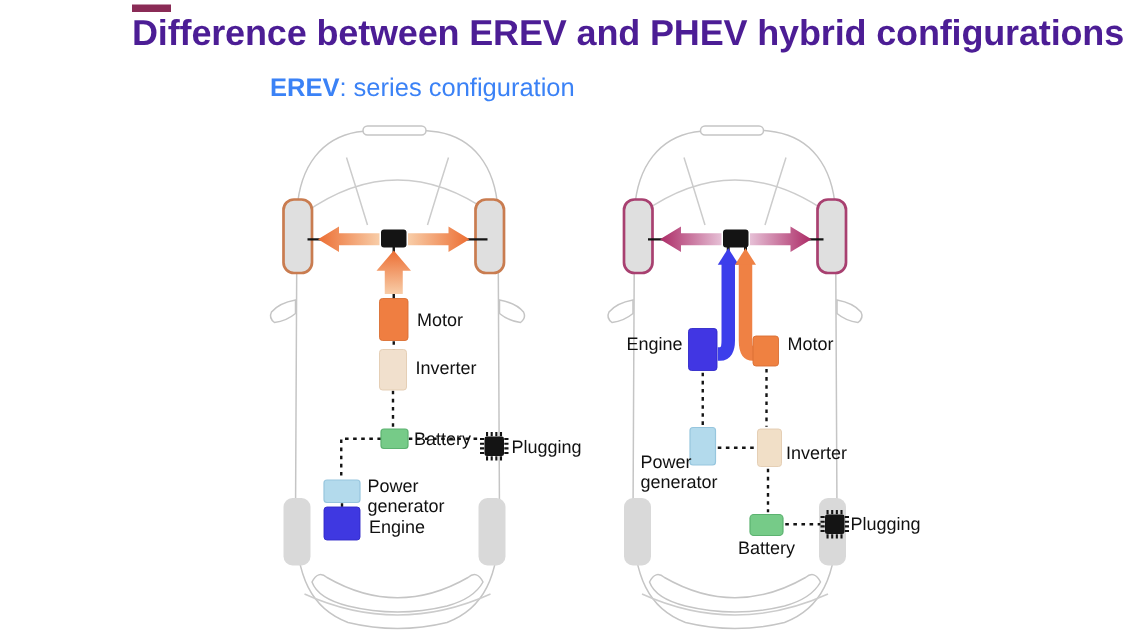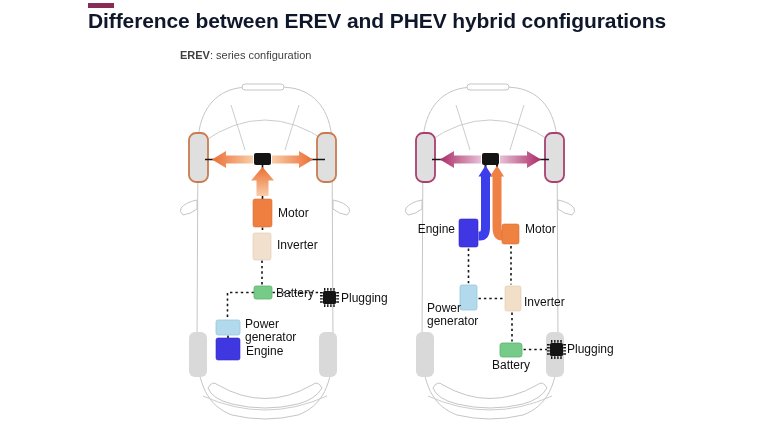--- a/index.html
+++ b/index.html
@@ -1,22 +1,22 @@
 <!DOCTYPE html>
 <html><head>
 <meta charset="utf-8">
 <style>
   html,body{margin:0;padding:0;background:#fff;}
   #stage{
     position:relative;width:760px;height:427px;background:#ffffff;overflow:hidden;
     font-family:"Liberation Sans", sans-serif;color:#111;
   }
   .accent-bar{position:absolute;left:88px;top:3px;width:26px;height:5px;}
-  .main-title{position:absolute;left:88px;top:9px;font-size:21px;font-weight:bold;color:#0f172a;letter-spacing:-0.1px;white-space:nowrap;}
-  .panel-heading{position:absolute;top:49px;font-size:11px;color:#404040;white-space:nowrap;}
+  .main-title{position:absolute;left:88px;top:9px;font-size:24px;font-weight:bold;color:#4c1d95;letter-spacing:-0.1px;white-space:nowrap;}
+  .panel-heading{position:absolute;top:49px;font-size:17px;color:#3b82f6;white-space:nowrap;}
   .panel-heading b{font-weight:bold;}
   #erev-heading{left:180px;}
   #phev-heading{left:402px;}
   .car-svg{position:absolute;top:80px;}
   #erev-svg{left:170px;}
   #phev-svg{left:395px;}
   svg text{font-family:"Liberation Sans", sans-serif;font-size:12px;fill:#111;}
 </style>
 </head>
 <body>

